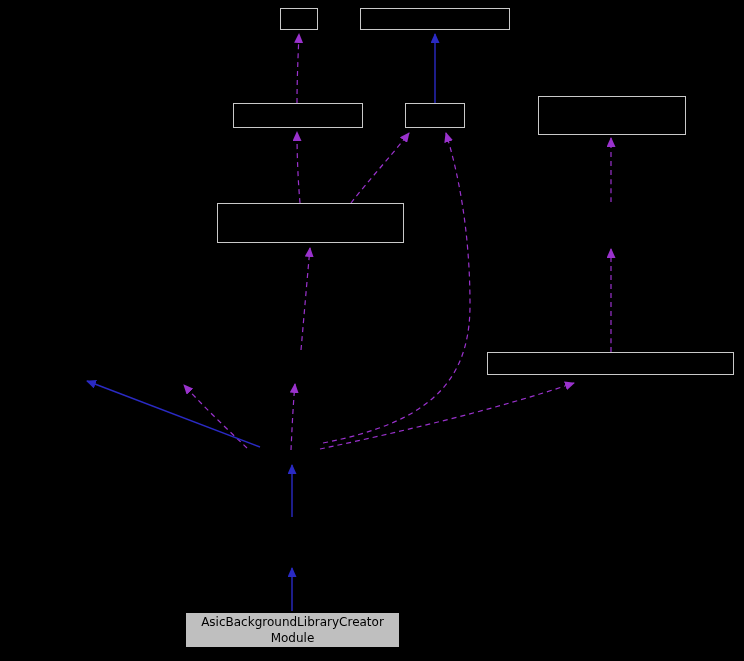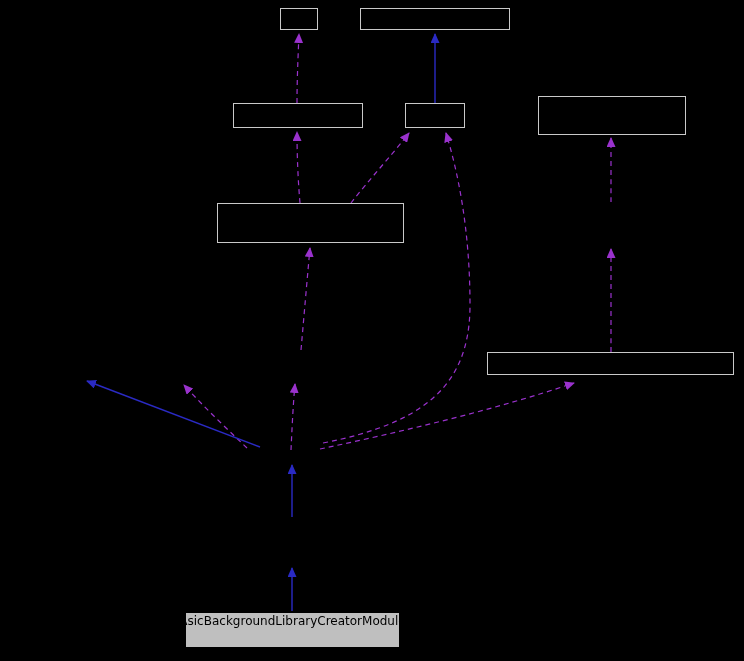--- a/index.html
+++ b/index.html
@@ -47,21 +47,22 @@
     background: var(--node-fill, #000);
     border: 1px solid var(--node-border, #c9c9c9);
   }
   .node.main {
     background: var(--main-fill, #bfbfbf);
     border: 1px solid var(--main-border, #000);
     color: var(--main-text, #000);
     font-size: 12px;
     line-height: 1.35;
     display: flex;
-    flex-direction: row;
+    flex-direction: column;
+    align-items: center;
     justify-content: center;
     text-align: center;
   }
 </style>
 </head>
 <body>
 
 <div class="diagram">
 
   <svg class="edges" viewBox="0 0 744 661">

